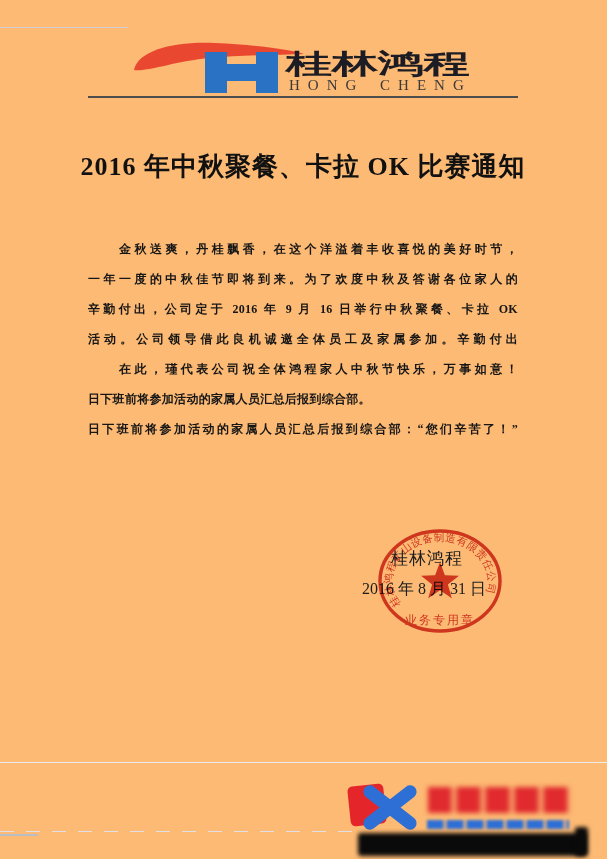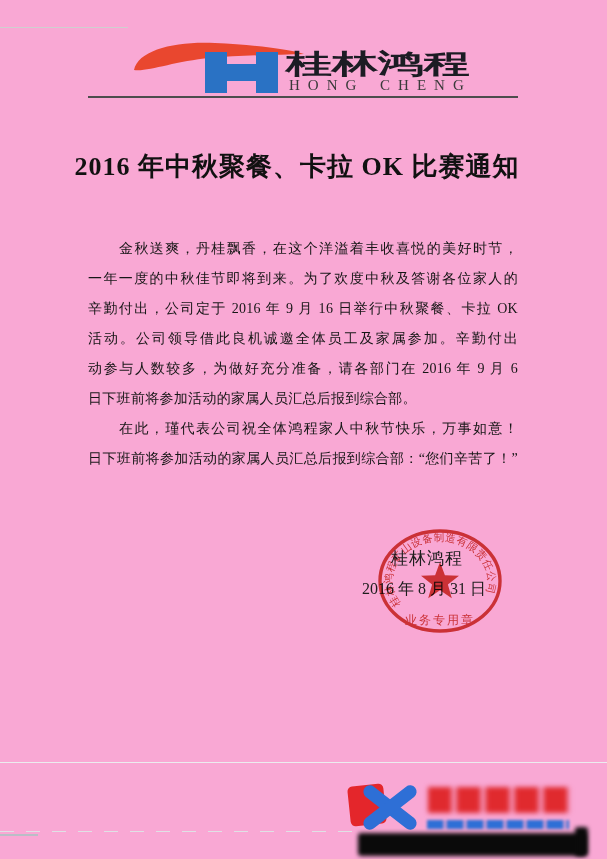--- a/index.html
+++ b/index.html
@@ -1,18 +1,18 @@
 <!DOCTYPE html>
 <html><head>
 <meta charset="utf-8">
 <style>
   html,body{margin:0;padding:0;background:#ffffff;}
   .page{
     position:relative;width:607px;height:859px;overflow:hidden;
-    background:#f9a8d4;
+    background:#fdba74;
     font-family:"Liberation Serif","DejaVu Serif",serif;
     color:#1b1b1b;
   }
   
   .artifact{position:absolute;pointer-events:none;}
   .art-top{left:0;top:27px;width:128px;height:1px;background:#cfcfcf;}
   .art-mid{left:0;top:762px;width:607px;height:1px;background:#ececef;}
   .art-low{left:0;top:831px;width:352px;height:1px;
     background:repeating-linear-gradient(90deg,#e0e0e5 0 14px,transparent 14px 26px);}
   .art-corner{left:0;top:834px;width:38px;height:2px;background:#b9bec6;}
@@ -30,32 +30,32 @@
     transform:scaleX(1.7);transform-origin:left top;white-space:nowrap;letter-spacing:0px;
   }
   .logo-en{
     position:absolute;left:289px;top:77px;
     font-size:15px;color:#3a3a3a;letter-spacing:8px;word-spacing:4px;
     font-family:Liberation Serif, serif;white-space:nowrap;
   }
   .head-rule{position:absolute;left:88px;top:96px;width:430px;height:2px;background:#4d4d4d;}
   
   .title{
-    position:absolute;left:72px;top:149px;width:450px;
+    position:absolute;left:78px;top:149px;width:450px;
     text-align:center;font-size:26px;font-weight:bold;letter-spacing:1px;
     color:#111;white-space:nowrap;font-family:Liberation Serif, serif;
   }
   .salutation{
     position:absolute;left:88px;top:208px;
     font-size:17px;font-weight:bold;color:#141414;white-space:nowrap;
   }
   .bodytext{position:absolute;left:88px;top:234px;width:430px;}
   .line{
-    height:30px;line-height:30px;font-size:14px;letter-spacing:.3px;
-    color:#161616;white-space:nowrap;
+    height:30px;line-height:30px;font-size:12px;letter-spacing:.3px;
+    color:#161616;white-space:nowrap;font-weight:bold;
   }
   .line.fill{text-align:justify;text-align-last:justify;}
   .line.indent{padding-left:31px;}
   
   .sig-name{position:absolute;left:391px;top:547px;font-size:17px;letter-spacing:1px;color:#1d1d1d;white-space:nowrap;}
   .sig-date{position:absolute;left:362px;top:579px;font-size:16px;color:#1d1d1d;white-space:nowrap;}
   .stamp{position:absolute;left:376px;top:528px;width:128px;height:106px;
     mix-blend-mode:multiply;opacity:.92;}
   
   .wm{position:absolute;left:345px;top:778px;width:262px;height:81px;}
@@ -99,23 +99,22 @@
   </div>
 
   <div class="title">2016 年中秋聚餐、卡拉 OK 比赛通知</div>
 
 
   <div class="bodytext">
     <div class="line fill indent">金秋送爽，丹桂飘香，在这个洋溢着丰收喜悦的美好时节，</div>
     <div class="line fill">一年一度的中秋佳节即将到来。为了欢度中秋及答谢各位家人的</div>
     <div class="line fill">辛勤付出，公司定于 2016 年 9 月 16 日举行中秋聚餐、卡拉 OK</div>
     <div class="line fill">活动。公司领导借此良机诚邀全体员工及家属参加。辛勤付出</div>
-    <div class="line fill">动参与人数较多，为做好充分准备，请各部门在 2016 年 9 月 6</div>
+    <div class="line fill indent">在此，瑾代表公司祝全体鸿程家人中秋节快乐，万事如意！</div>
     <div class="line">日下班前将参加活动的家属人员汇总后报到综合部。</div>
-    <div class="line fill indent">在此，瑾代表公司祝全体鸿程家人中秋节快乐，万事如意！</div>
     <div class="line fill">日下班前将参加活动的家属人员汇总后报到综合部：“您们辛苦了！”</div>
   </div>
 
   <div class="sig-name">桂林鸿程</div>
   <div class="sig-date">2016 年 8 月 31 日</div>
 
   <svg class="stamp" viewBox="0 0 128 106" xmlns="http://www.w3.org/2000/svg">
     <defs>
       <path id="ringPath" d="M 24.7 75.9 A 48 40 0 1 1 103.3 75.9" fill="none"></path>
     </defs>

